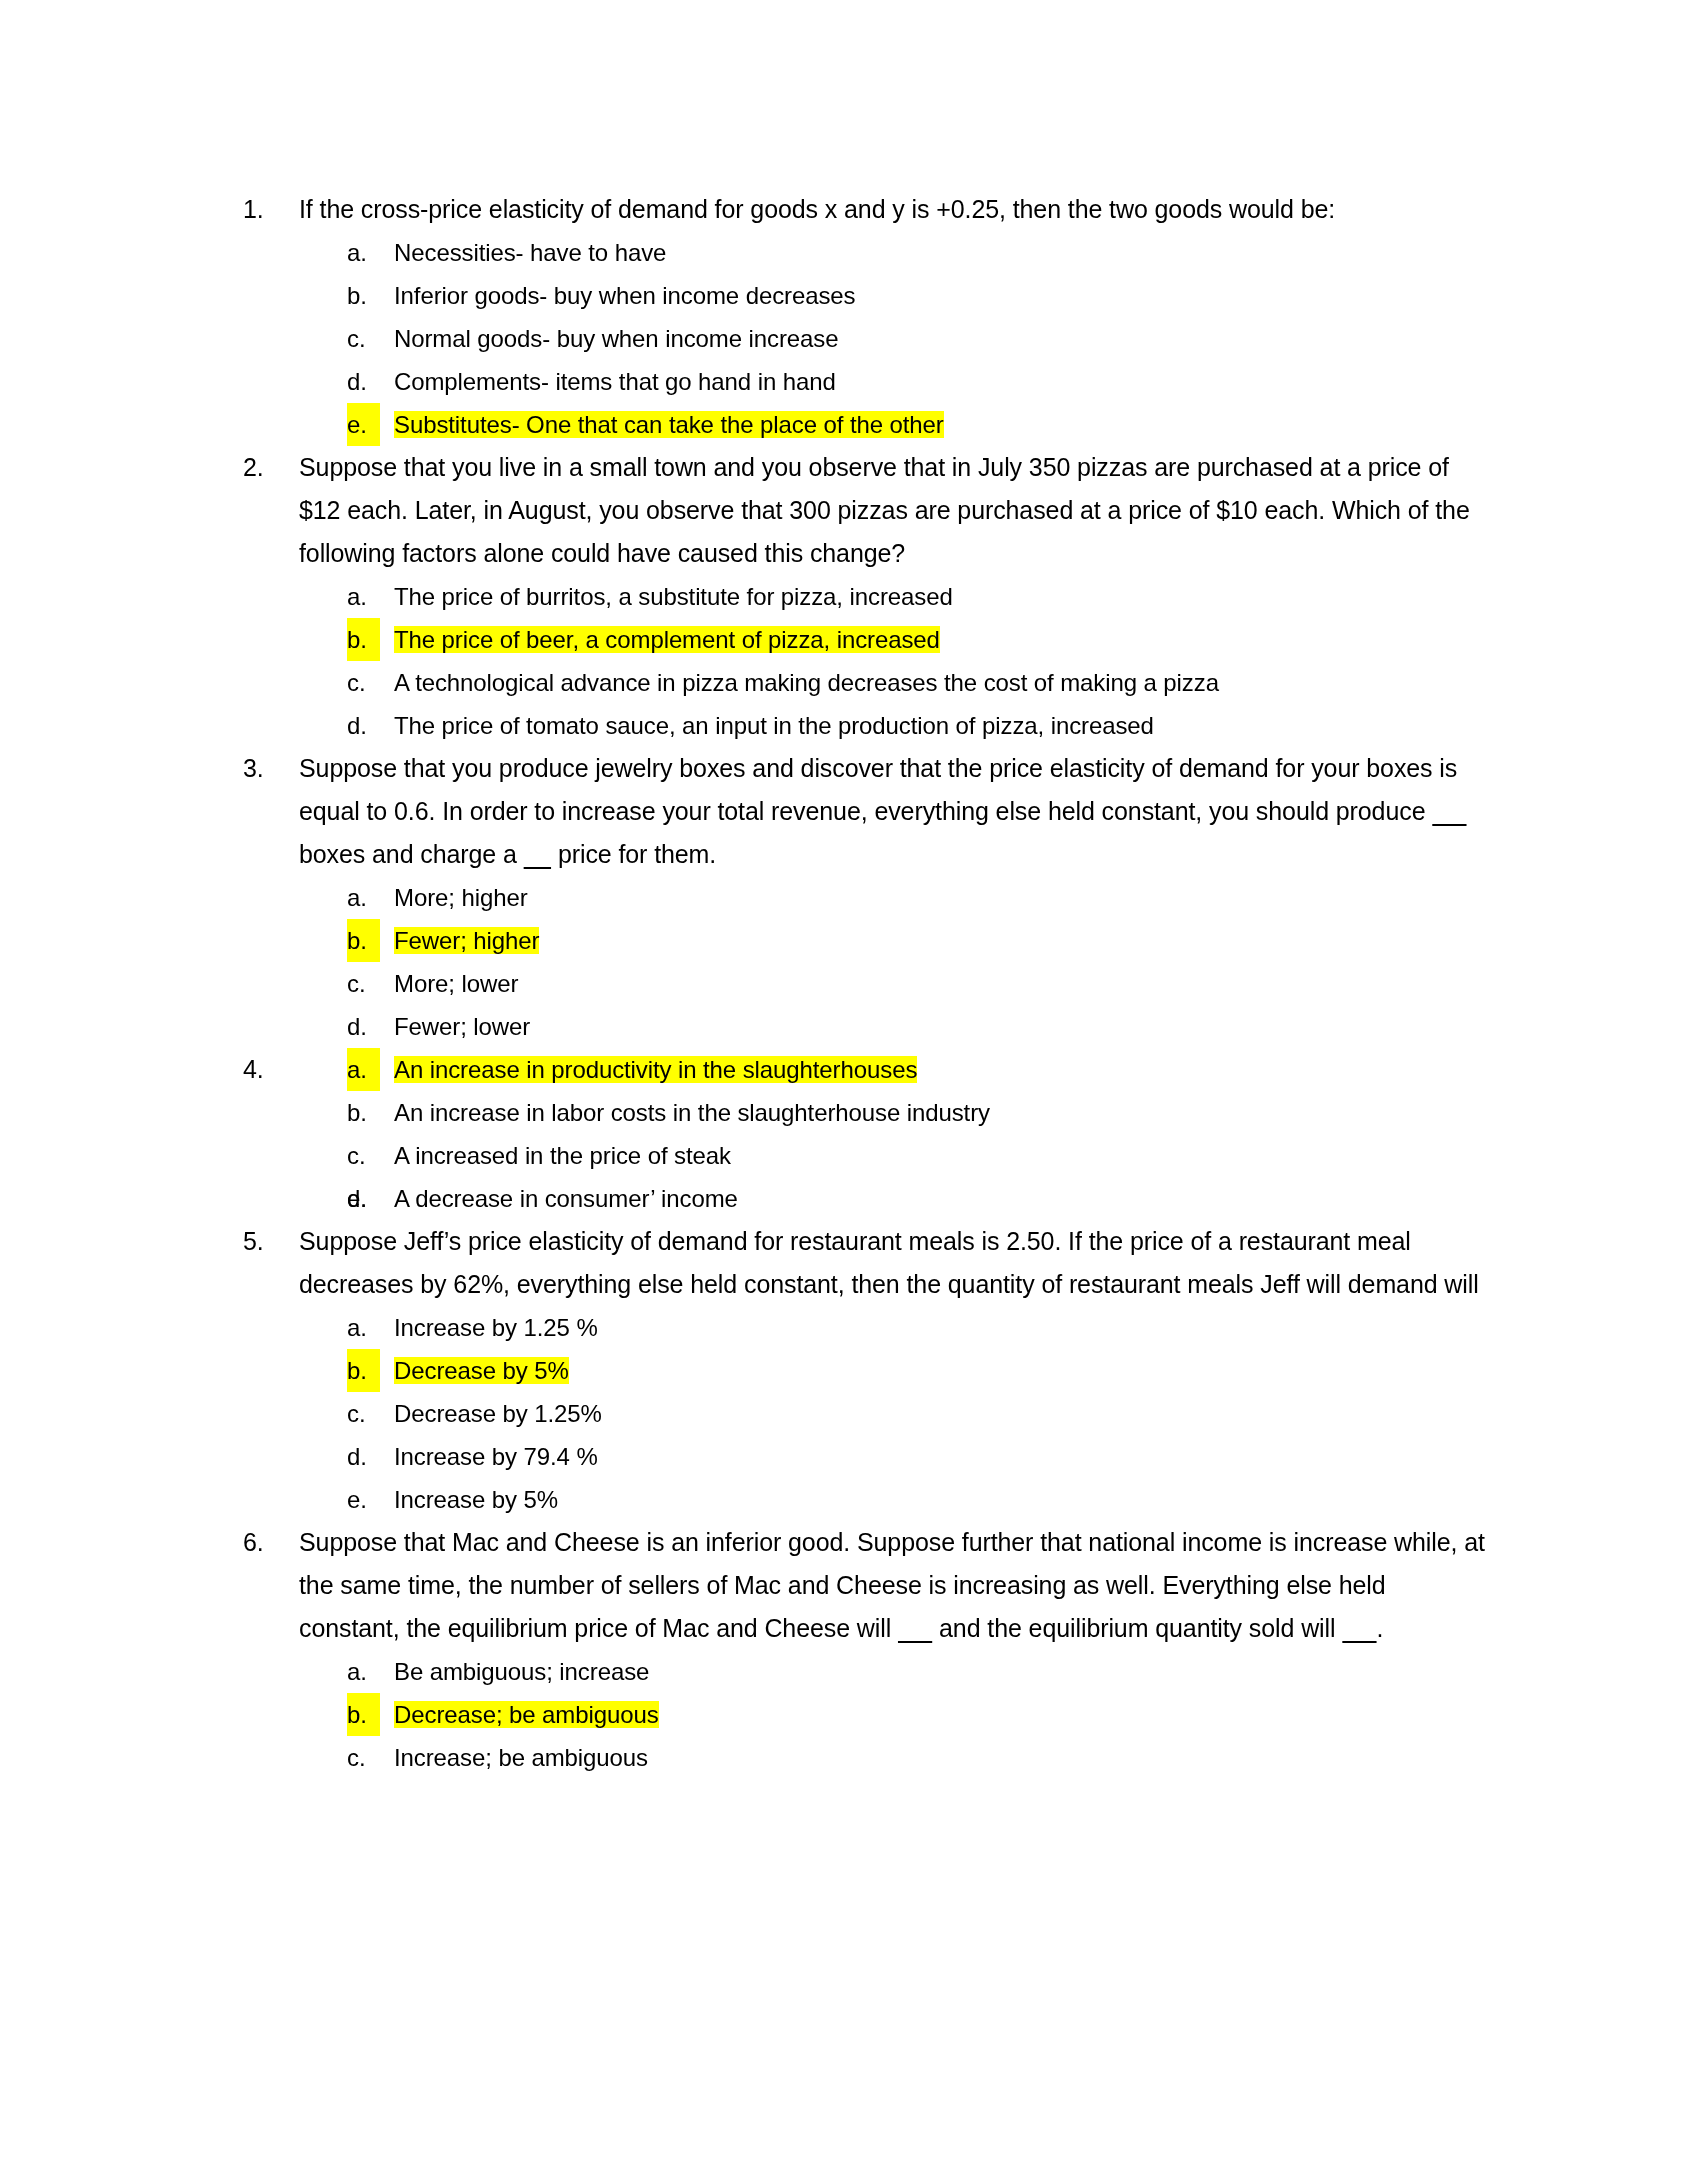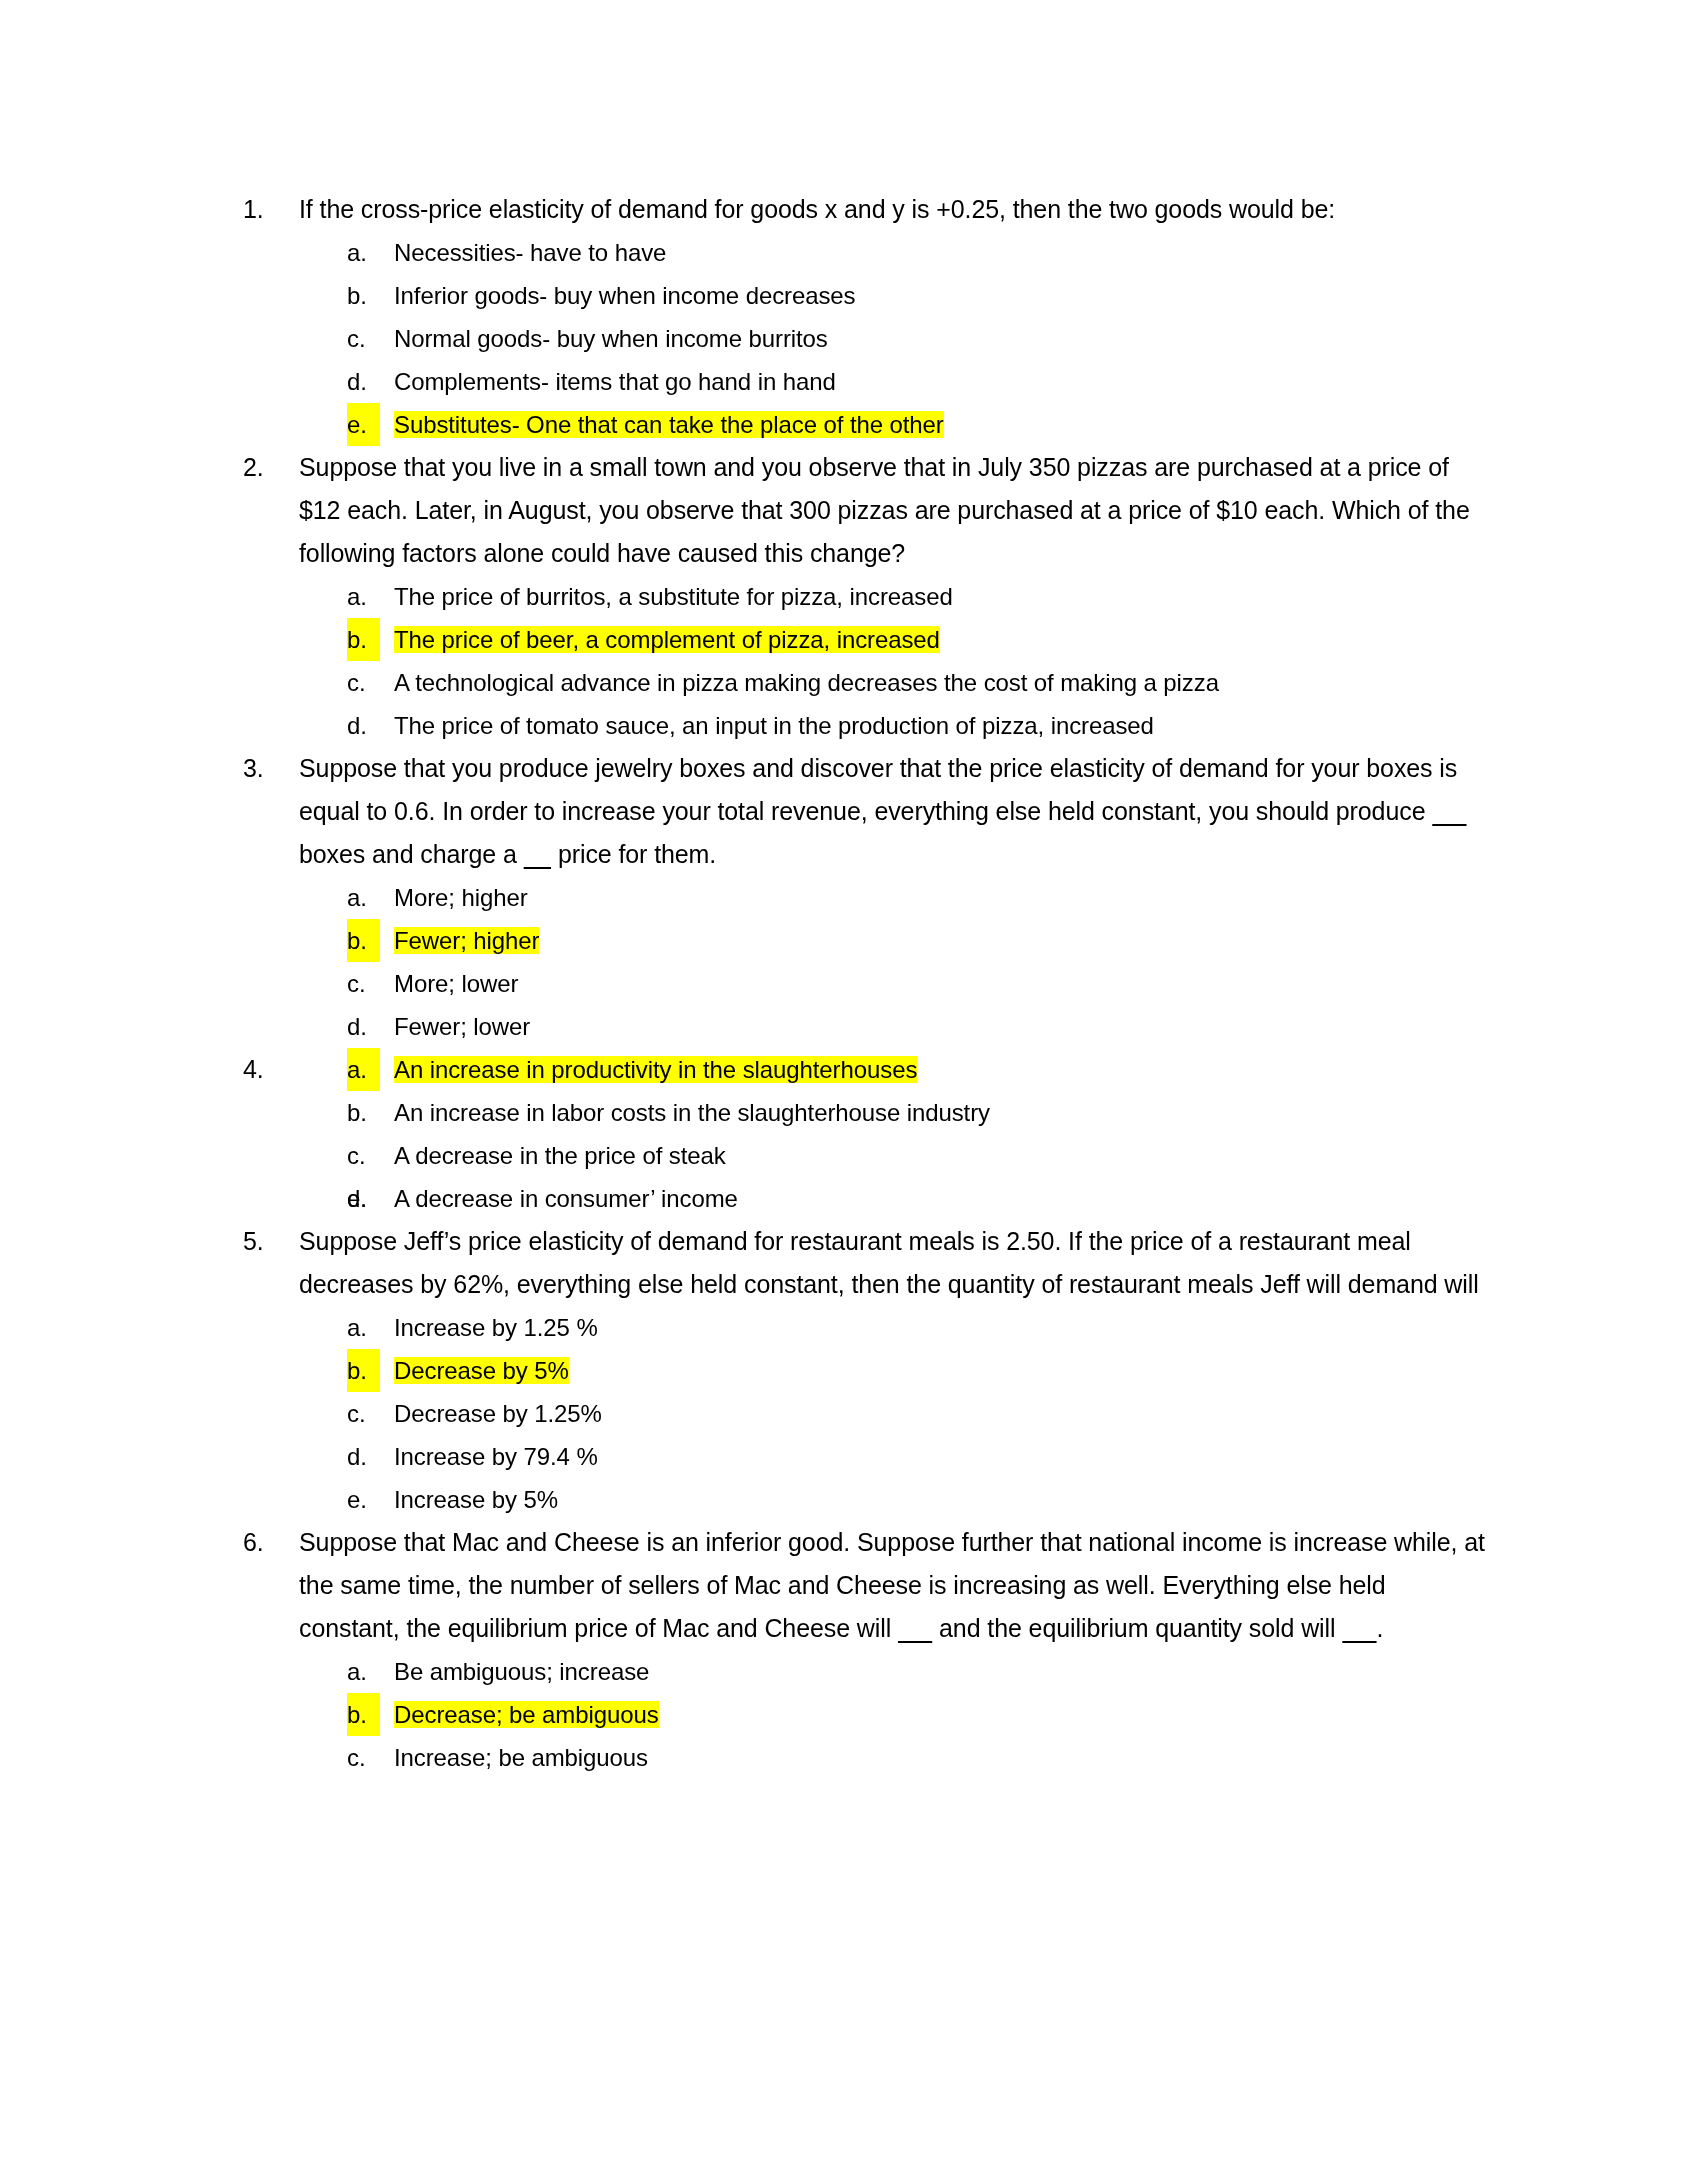--- a/index.html
+++ b/index.html
@@ -87,21 +87,21 @@
 <body>
 
 <div class="page">
   <ol class="qlist" id="question-list">
       <li class="question">
         <span class="qnum">1.</span>
         <span class="qtext">If the cross-price elasticity of demand for goods x and y is +0.25, then the two goods would be:</span>
         <ol class="opts">
           <li class="opt"><span class="optnum">a.</span><span class="opttext">Necessities- have to have</span></li>
           <li class="opt"><span class="optnum">b.</span><span class="opttext">Inferior goods- buy when income decreases</span></li>
-          <li class="opt"><span class="optnum">c.</span><span class="opttext">Normal goods- buy when income burritos</span></li>
+          <li class="opt"><span class="optnum">c.</span><span class="opttext">Normal goods- buy when income increase</span></li>
           <li class="opt"><span class="optnum">d.</span><span class="opttext">Complements- items that go hand in hand</span></li>
           <li class="opt hl-full"><span class="optnum">e.</span><span class="opttext">Substitutes- One that can take the place of the other</span></li>
         </ol>
       </li>
       <li class="question">
         <span class="qnum">2.</span>
         <span class="qtext">Suppose that you live in a small town and you observe that in July 350 pizzas are purchased at a price of $12 each. Later, in August, you observe that 300 pizzas are purchased at a price of $10 each. Which of the following factors alone could have caused this change?</span>
         <ol class="opts">
           <li class="opt"><span class="optnum">a.</span><span class="opttext">The price of burritos, a substitute for pizza, increased</span></li>
           <li class="opt hl-full"><span class="optnum">b.</span><span class="opttext">The price of beer, a complement of pizza, increased</span></li>
@@ -117,21 +117,21 @@
           <li class="opt hl-full"><span class="optnum">b.</span><span class="opttext">Fewer; higher</span></li>
           <li class="opt"><span class="optnum">c.</span><span class="opttext">More; lower</span></li>
           <li class="opt"><span class="optnum">d.</span><span class="opttext">Fewer; lower</span></li>
         </ol>
       </li>
       <li class="question">
         <span class="qnum">4.</span>
         <ol class="opts">
           <li class="opt hl-full"><span class="optnum">a.</span><span class="opttext">An increase in productivity in the slaughterhouses</span></li>
           <li class="opt"><span class="optnum">b.</span><span class="opttext">An increase in labor costs in the slaughterhouse industry</span></li>
-          <li class="opt"><span class="optnum">c.</span><span class="opttext">A decrease in the price of steak</span></li>
+          <li class="opt"><span class="optnum">c.</span><span class="opttext">A increased in the price of steak</span></li>
           <li class="opt"><span class="optnum">d.</span></li>
           <li class="opt"><span class="optnum">e.</span><span class="opttext">A decrease in consumer’ income</span></li>
         </ol>
       </li>
       <li class="question">
         <span class="qnum">5.</span>
         <span class="qtext">Suppose Jeff’s price elasticity of demand for restaurant meals is 2.50. If the price of a restaurant meal decreases by 62%, everything else held constant, then the quantity of restaurant meals Jeff will demand will</span>
         <ol class="opts">
           <li class="opt"><span class="optnum">a.</span><span class="opttext">Increase by 1.25 %</span></li>
           <li class="opt hl-full"><span class="optnum">b.</span><span class="opttext">Decrease by 5%</span></li>

